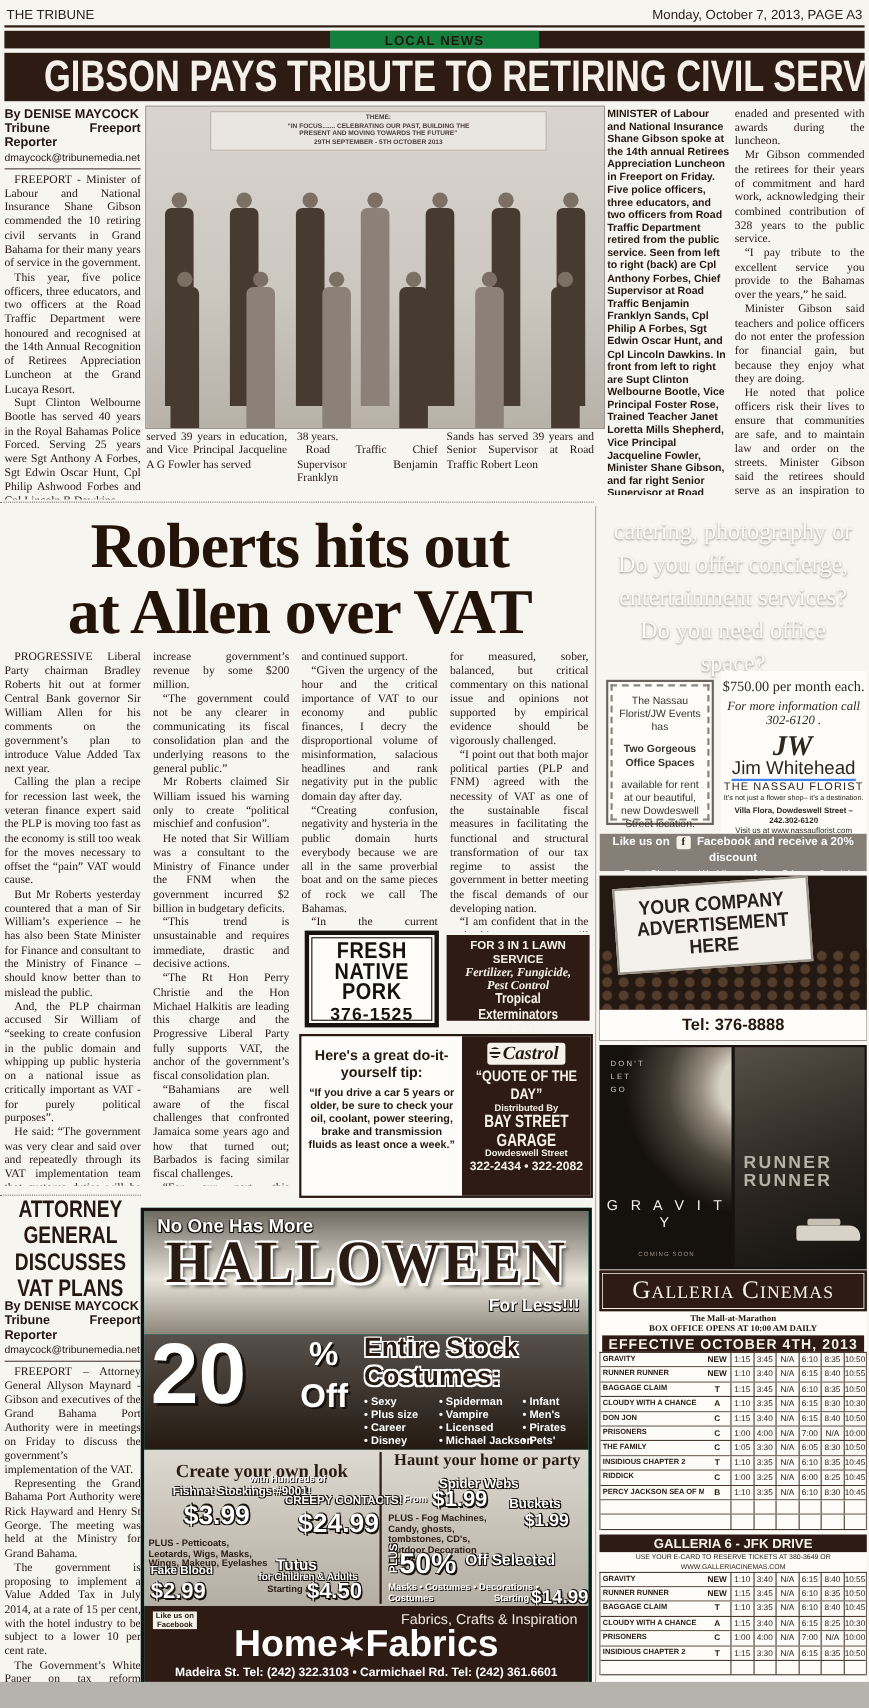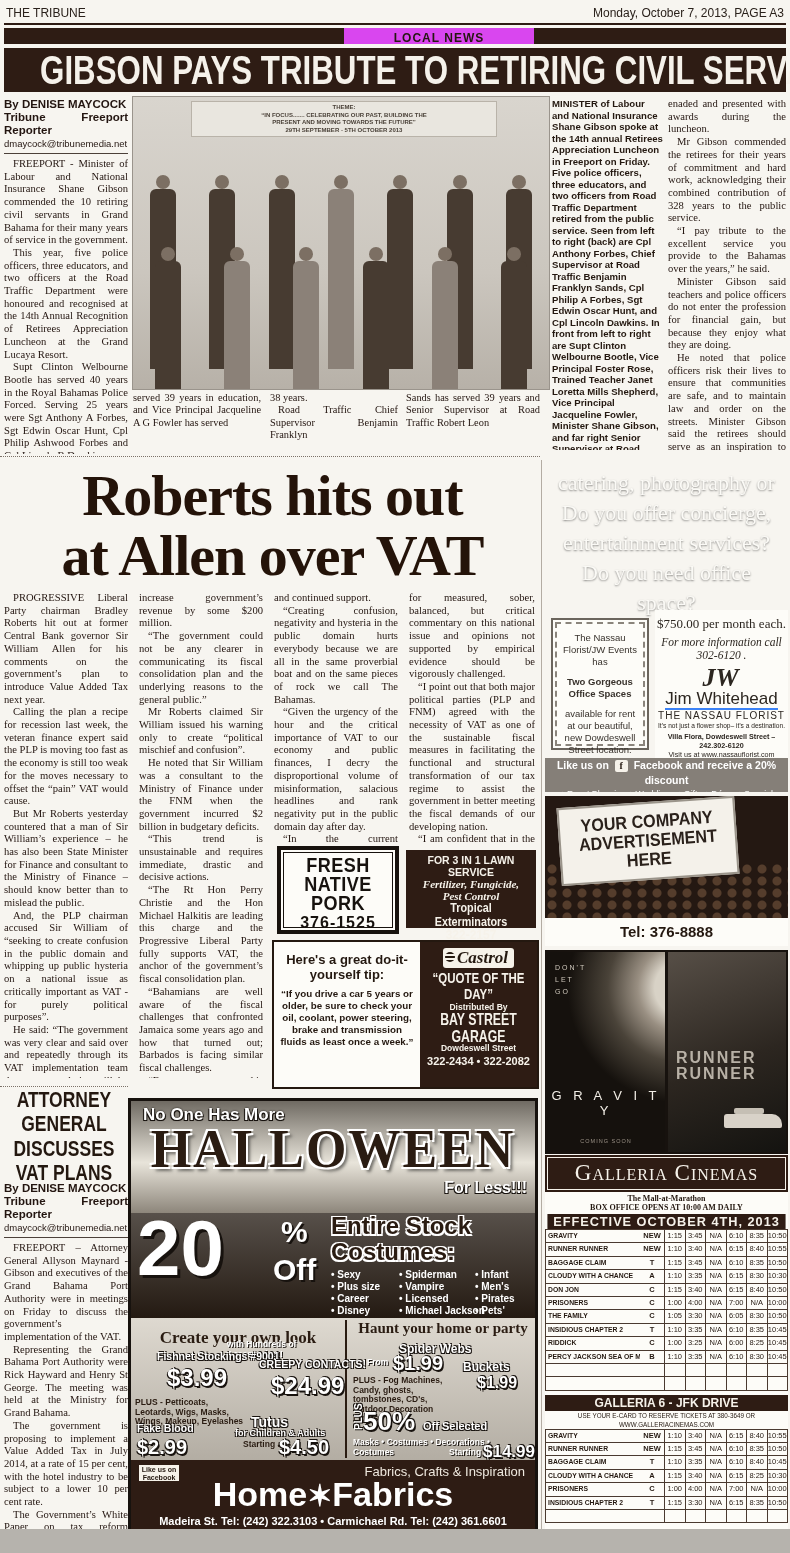--- a/index.html
+++ b/index.html
@@ -6,21 +6,21 @@
   .page{position:relative;width:790px;height:1553px;background:#f7f5f0;overflow:hidden;
         font-family:"Liberation Serif",serif;color:#231510;}
   .abs{position:absolute;}
 
   
   .mast-paper{left:6px;top:6px;font:12px "Liberation Sans",sans-serif;color:#2a211b;}
   .mast-date{right:6px;top:6px;font:12px "Liberation Sans",sans-serif;color:#2a211b;}
   .mast-rule{left:4px;top:23px;width:782px;height:2px;background:#2e1c14;}
   .local-band{left:4px;top:28px;width:782px;height:16px;background:#2e1c14;}
   .local-box{position:absolute;left:50%;top:0;transform:translateX(-50%);width:190px;height:16px;
-             background:#d946ef;text-align:center;margin-left:44px;}
+             background:#15803d;text-align:center;}
   .local-box span{font:bold 12px/16px "Liberation Sans",sans-serif;color:#241710;letter-spacing:1px;}
   .h1-band{left:4px;top:48px;width:782px;height:44px;background:#2e1c14;text-align:center;}
   .h1-band span{display:inline-block;font:bold 34px/44px "Liberation Sans",sans-serif;color:#f5f1ea;
                 transform:scale(.92,1.18);transform-origin:center;letter-spacing:0;white-space:nowrap;}
 
   
   .col{font-size:10.6px;line-height:1.2;text-align:justify;overflow:hidden;}
   .col p{margin:0;text-indent:9px;}
   .col.cont p:first-child{text-indent:0;}
   .byline{font-family:"Liberation Sans",sans-serif;margin-bottom:4px;border-bottom:1px solid #4c4039;padding-bottom:3px;}
@@ -284,22 +284,22 @@
       <p>“The government could not be any clearer in communicating its fiscal consolidation plan and the underlying reasons to the general public.”</p>
       <p>Mr Roberts claimed Sir William issued his warning only to create “political mischief and confusion”.</p>
       <p>He noted that Sir William was a consultant to the Ministry of Finance under the FNM when the government incurred $2 billion in budgetary deficits.</p>
       <p>“This trend is unsustainable and requires immediate, drastic and decisive actions.</p>
       <p>“The Rt Hon Perry Christie and the Hon Michael Halkitis are leading this charge and the Progressive Liberal Party fully supports VAT, the anchor of the government’s fiscal consolidation plan.</p>
       <p>“Bahamians are well aware of the fiscal challenges that confronted Jamaica some years ago and how that turned out; Barbados is facing similar fiscal challenges.</p>
       <p>“For our part, this government is determined and resolute in its commitment to pulling the Bahamas from the edge of the fiscal cliff, a precarious position not of its own making, but a precarious position this government was charged by the Bahamian to correct and regularise. We thank them for their confidence</p>
     </div>
   <div class="abs col cont" style="left:274px;top:592px;width:124px;height:250px;">
       <p>and continued support.</p>
+      <p>“Given the urgency of the hour and the critical importance of VAT to our economy and public finances, I decry the disproportional volume of misinformation, salacious headlines and rank negativity put in the public domain day after day.</p>
       <p>“Creating confusion, negativity and hysteria in the public domain hurts everybody because we are all in the same proverbial boat and on the same pieces of rock we call The Bahamas.</p>
-      <p>“Given the urgency of the hour and the critical importance of VAT to our economy and public finances, I decry the disproportional volume of misinformation, salacious headlines and rank negativity put in the public domain day after day.</p>
       <p>“In the current circumstances inaction by the government is not an option and hurts everybody and so would a delay in the implementation of VAT.</p>
     </div>
   <div class="abs col cont" style="left:409px;top:592px;width:126px;height:255px;">
       <p>for measured, sober, balanced, but critical commentary on this national issue and opinions not supported by empirical evidence should be vigorously challenged.</p>
       <p>“I point out that both major political parties (PLP and FNM) agreed with the necessity of VAT as one of the sustainable fiscal measures in facilitating the functional and structural transformation of our tax regime to assist the government in better meeting the fiscal demands of our developing nation.</p>
       <p>“I am confident that in the end this government will make the right decisions that are in the best interest of all Bahamians and the country’s economy will emerge stronger as a result,” he said.</p>
     </div>
 
   <div class="abs pork">
     <div style="padding-top:5px;">
@@ -407,21 +407,21 @@
       <div class="hal-sm" style="left:112px;top:122px;">Starting at</div>
       <div class="hal-pr" style="left:148px;top:118px;">$4.50</div>
       <div class="hal-lbl" style="left:268px;top:24px;font-size:12px;">Spider Webs</div>
       <div class="hal-sm" style="left:236px;top:40px;color:#fff;text-shadow:1px 1px 0 #17120e;">From</div>
       <div class="hal-pr" style="left:262px;top:34px;">$1.99</div>
       <div class="hal-lbl" style="left:332px;top:42px;font-size:12px;">Buckets</div>
       <div class="hal-pr" style="left:346px;top:56px;font-size:16px;">$1.99</div>
       <div class="hal-sm" style="left:222px;top:58px;width:108px;">PLUS - Fog Machines, Candy, ghosts, tombstones, CD's, Outdoor Decoration Lights.</div>
       <div class="hal-lbl" style="left:222px;top:92px;font-size:10px;transform:rotate(-90deg);transform-origin:left top;top:112px;">PLUS</div>
       <div class="hal-pr" style="left:232px;top:88px;font-size:26px;">50%</div>
-      <div class="hal-lbl" style="left:292px;top:102px;font-size:11px;">Off Selected</div>
+      <div class="hal-lbl" style="left:292px;top:92px;font-size:14px;">Off Selected</div>
       <div class="hal-sm" style="left:222px;top:120px;width:180px;color:#fff;text-shadow:1px 1px 0 #17120e;">Masks • Costumes • Decorations • Costumes</div>
       <div class="hal-sm" style="left:318px;top:130px;color:#fff;text-shadow:1px 1px 0 #17120e;">Starting at</div>
       <div class="hal-pr" style="left:352px;top:124px;font-size:17px;">$14.99</div>
     </div>
     <div class="hal-foot">
       <div class="hf-fb">Like us on Facebook</div>
       <div class="hf-tag">Fabrics, Crafts &amp; Inspiration</div>
       <div class="hf-name">
         <span>Home</span><span class="hf-star">✶</span><span>Fabrics</span>
       </div>

